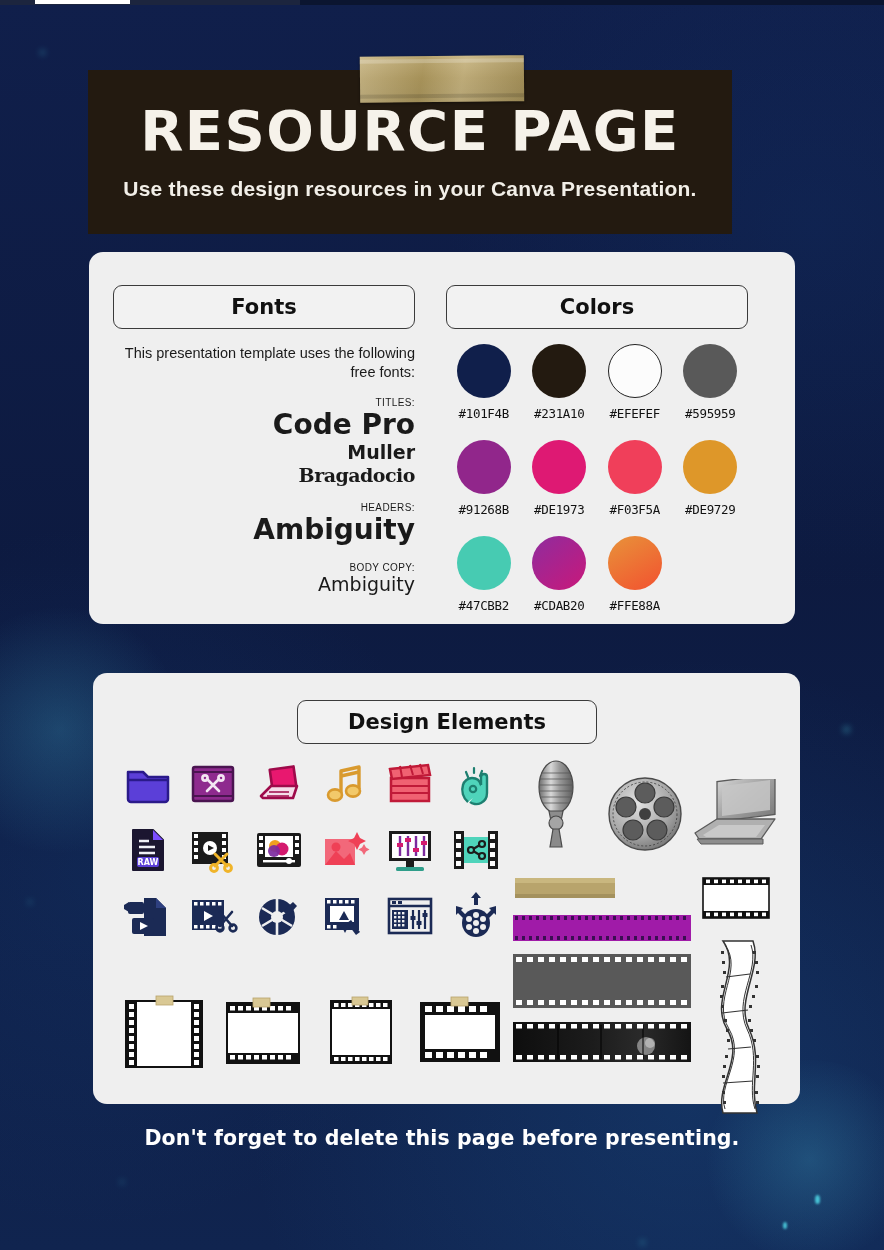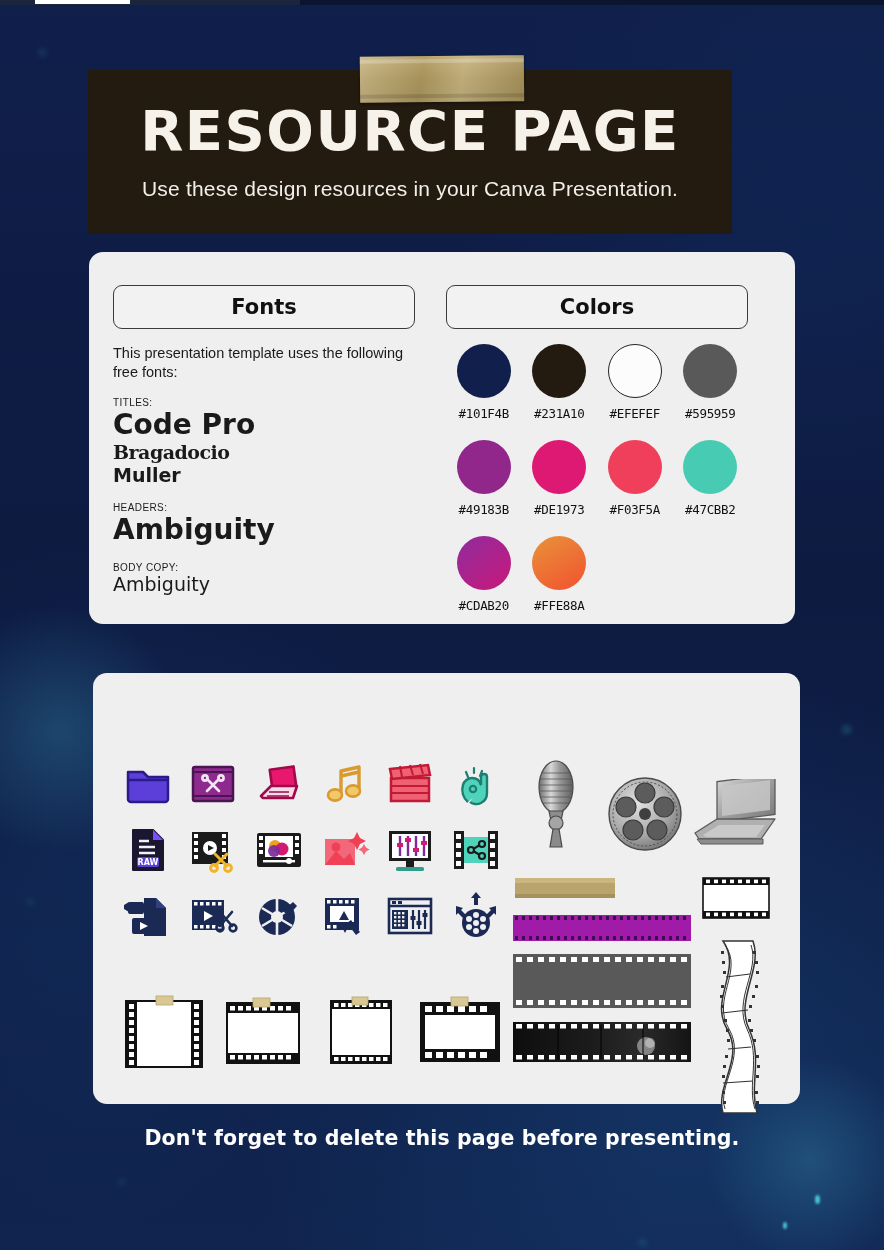--- a/index.html
+++ b/index.html
@@ -105,21 +105,21 @@
     font-weight: 700;
     letter-spacing: 1.5px;
     line-height: 1;
     font-family: "DejaVu Sans", sans-serif;
     text-align: center;
   }
   .header-sub {
     margin-top: 18px;
     color: #f2efe8;
     font-size: 21px;
-    font-weight: 400;
+    font-weight: 700;
     letter-spacing: .2px;
   }
 
   
   .card {
     position: absolute;
     background: #efefef;
     border-radius: 14px;
     z-index: 10;
   }
@@ -142,21 +142,21 @@
   .fonts-pill {
     position: absolute;
     left: 24px; top: 33px;
     width: 302px; height: 44px;
     font-size: 21px;
   }
   .fonts-body {
     position: absolute;
     left: 24px; top: 92px;
     width: 302px;
-    text-align: left;
+    text-align: right;
     color: #1a1a1a;
   }
   .fonts-intro { font-size: 14.5px; line-height: 1.28; }
   .font-group { margin-top: 16px; }
   .font-label { font-size: 10px; letter-spacing: .4px; color: #1a1a1a; }
   .font-name {
     font-size: 28px;
     font-weight: 700;
     font-family: "DejaVu Sans", sans-serif;
     line-height: 1.18;
@@ -301,22 +301,22 @@
 <div class="card card-top">
 
   <div class="pill fonts-pill">Fonts</div>
 
   <div class="fonts-body">
     <div class="fonts-intro">This presentation template uses the following free fonts:</div>
 
     <div class="font-group">
       <div class="font-label">TITLES:</div>
       <div class="font-name">Code Pro</div>
+      <div class="font-name muller">Muller</div>
       <div class="font-name brag">Bragadocio</div>
-      <div class="font-name muller">Muller</div>
     </div>
 
     <div class="font-group">
       <div class="font-label">HEADERS:</div>
       <div class="font-name">Ambiguity</div>
     </div>
 
     <div class="font-group">
       <div class="font-label">BODY COPY:</div>
       <div class="font-name body-copy">Ambiguity</div>
@@ -336,47 +336,52 @@
       <div class="swatch-cell">
         <div class="swatch outlined" style="background: rgb(252, 252, 252);"></div>
         <div class="swatch-hex">#EFEFEF</div>
       </div>
       <div class="swatch-cell">
         <div class="swatch" style="background: rgb(89, 89, 89);"></div>
         <div class="swatch-hex">#595959</div>
       </div>
       <div class="swatch-cell">
         <div class="swatch" style="background: rgb(145, 38, 139);"></div>
-        <div class="swatch-hex">#49183B</div>
+        <div class="swatch-hex">#91268B</div>
       </div>
       <div class="swatch-cell">
         <div class="swatch" style="background: rgb(222, 25, 115);"></div>
         <div class="swatch-hex">#DE1973</div>
       </div>
       <div class="swatch-cell">
         <div class="swatch" style="background: rgb(240, 63, 90);"></div>
         <div class="swatch-hex">#F03F5A</div>
       </div>
       <div class="swatch-cell">
+        <div class="swatch" style="background: rgb(222, 151, 41);"></div>
+        <div class="swatch-hex">#DE9729</div>
+      </div>
+      <div class="swatch-cell">
         <div class="swatch" style="background: rgb(71, 203, 178);"></div>
         <div class="swatch-hex">#47CBB2</div>
       </div>
       <div class="swatch-cell">
         <div class="swatch" style="background-image: linear-gradient(140deg, rgb(143, 44, 158) 0%, rgb(201, 24, 122) 100%);"></div>
         <div class="swatch-hex">#CDAB20</div>
       </div>
       <div class="swatch-cell">
         <div class="swatch" style="background-image: linear-gradient(150deg, rgb(232, 147, 58) 0%, rgb(242, 81, 47) 100%);"></div>
         <div class="swatch-hex">#FFE88A</div>
       </div>
     </div>
 </div>
 
 <div class="card card-bottom">
 
+  <div class="pill de-pill">Design Elements</div>
 
   <div class="icon-grid">
 
     <svg class="icon-box" viewBox="0 0 52 52">
       <path d="M6 14h15l5 5h20v22a3 3 0 0 1-3 3H9a3 3 0 0 1-3-3z" fill="#5b3fd8" stroke="#2a1a8a" stroke-width="2.5" stroke-linejoin="round"></path>
       <path d="M6 22h40" stroke="#2a1a8a" stroke-width="2.5"></path>
     </svg>
     <svg class="icon-box" viewBox="0 0 52 52">
       <rect x="6" y="9" width="40" height="34" rx="2" fill="#8e2a8e" stroke="#4a1450" stroke-width="2.5"></rect>
       <path d="M6 14h40M6 38h40" stroke="#4a1450" stroke-width="2"></path>

